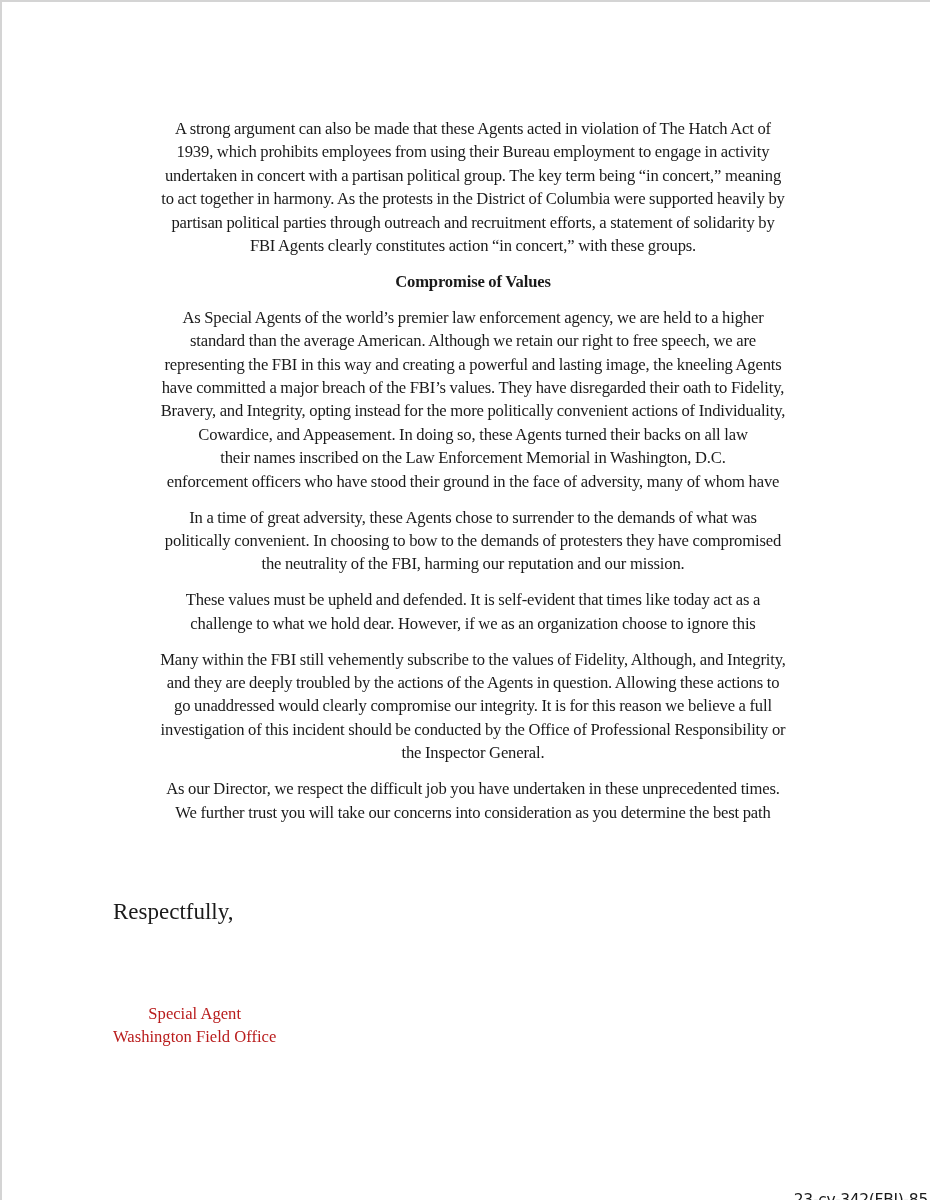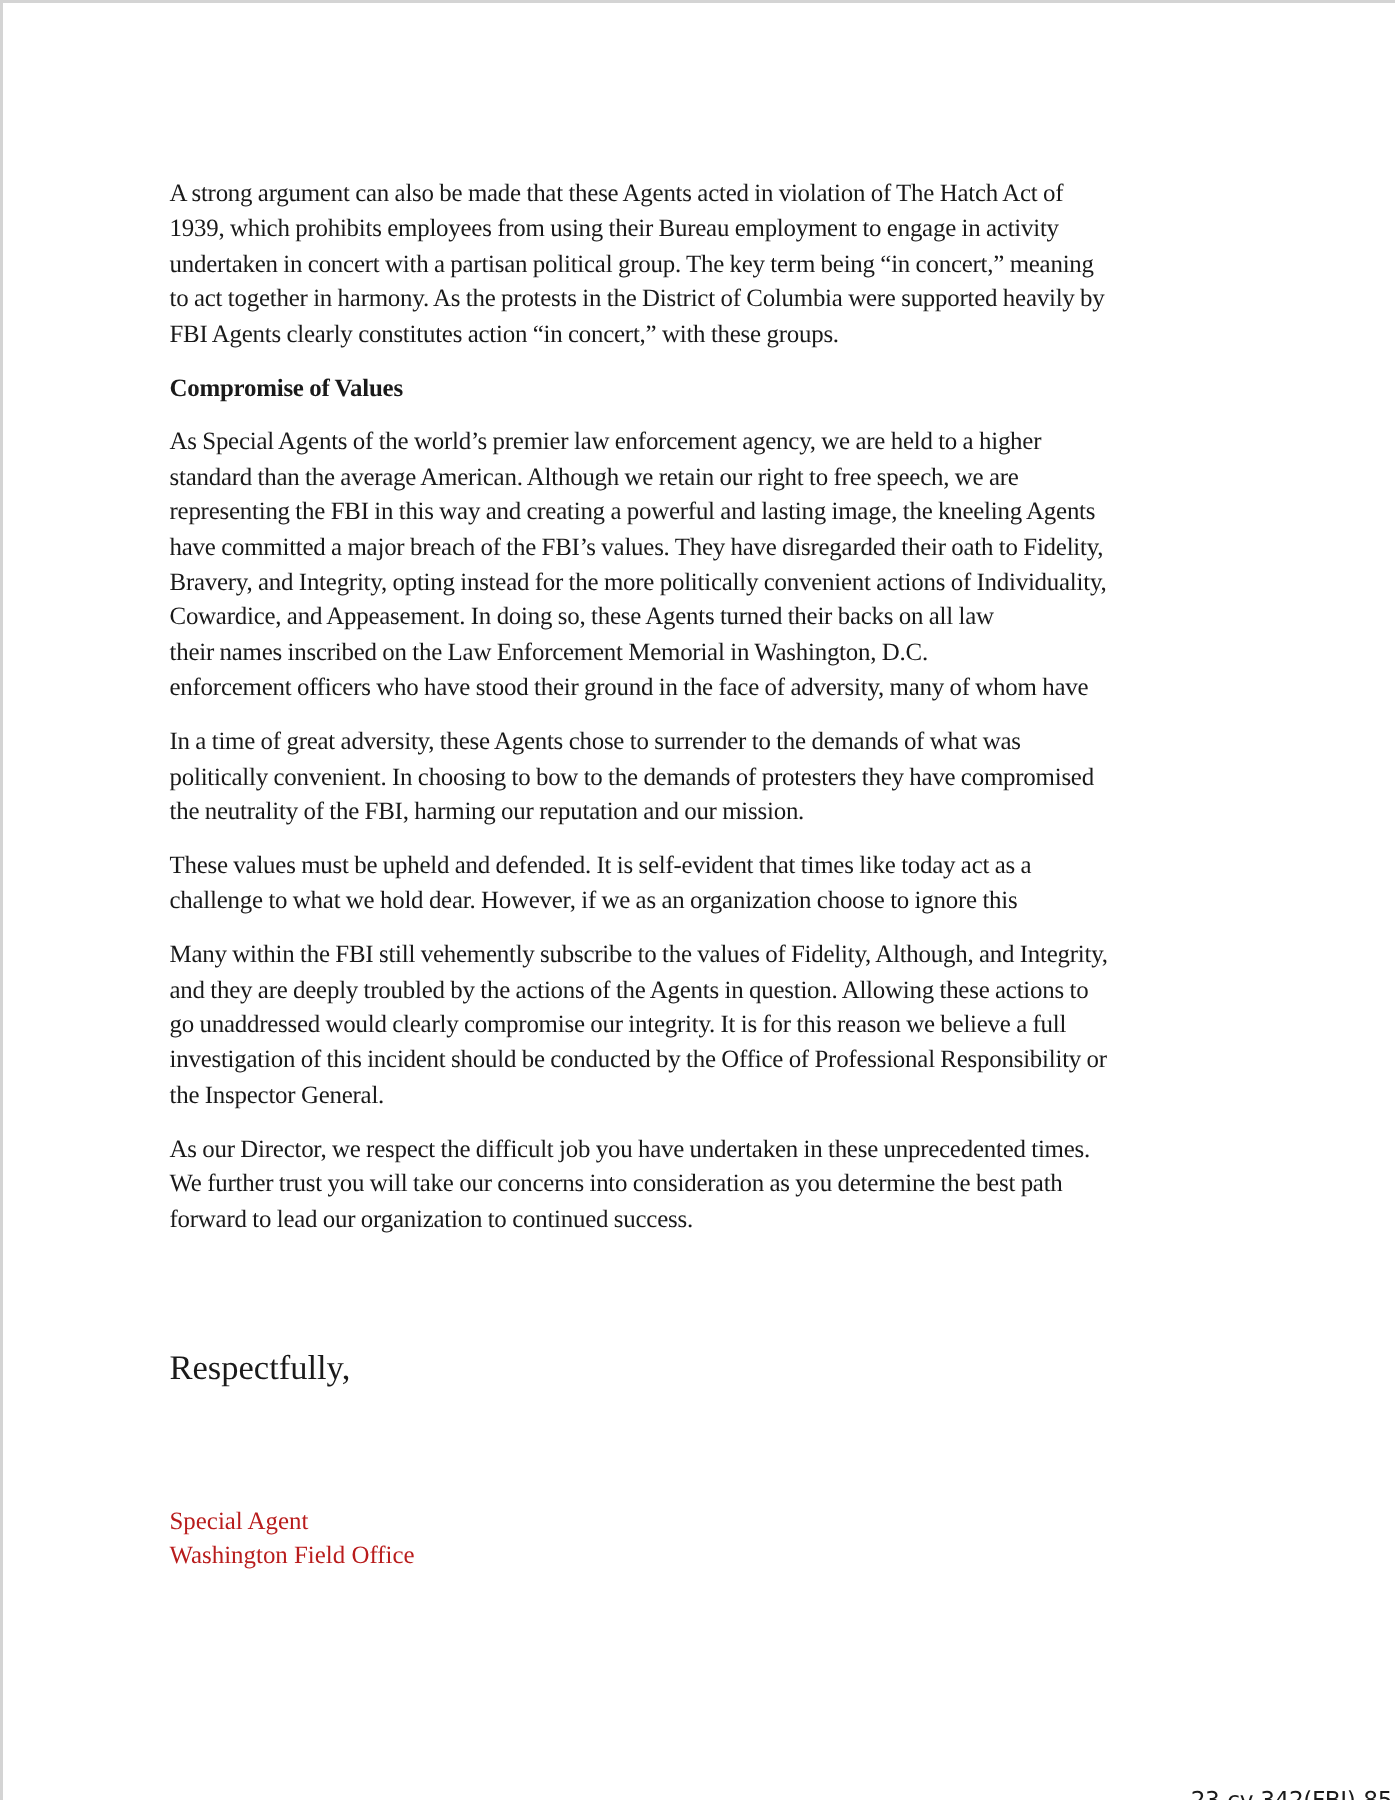--- a/index.html
+++ b/index.html
@@ -16,20 +16,21 @@
     .page {
       position: absolute;
       left: 0;
       top: 0;
       width: 930px;
       height: 1200px;
       box-sizing: border-box;
       border-top: 2px solid #d4d4d4;
       border-left: 2px solid #d4d4d4;
       background: #ffffff;
+      text-align: center;
     }
     .body-text {
       position: absolute;
       left: 111px;
       top: 115px;
       width: 720px;
       font-family: "Liberation Serif", serif;
       font-size: 16.6px;
       line-height: 23.4px;
       color: #1a1a1a;
@@ -84,20 +85,21 @@
 <body>
 
 <div class="page">
   <div class="body-text">
 
     <div class="para">
       <span class="line">A strong argument can also be made that these Agents acted in violation of The Hatch Act of</span>
       <span class="line">1939, which prohibits employees from using their Bureau employment to engage in activity</span>
       <span class="line">undertaken in concert with a partisan political group. The key term being “in concert,” meaning</span>
       <span class="line">to act together in harmony. As the protests in the District of Columbia were supported heavily by</span>
+      <span class="line">partisan political parties through outreach and recruitment efforts, a statement of solidarity by</span>
       <span class="line">FBI Agents clearly constitutes action “in concert,” with these groups.</span>
     </div>
 
     <span class="heading">Compromise of Values</span>
 
     <div class="para">
       <span class="line">As Special Agents of the world’s premier law enforcement agency, we are held to a higher</span>
       <span class="line">standard than the average American. Although we retain our right to free speech, we are</span>
       <span class="line">representing the FBI in this way and creating a powerful and lasting image, the kneeling Agents</span>
       <span class="line">have committed a major breach of the FBI’s values. They have disregarded their oath to Fidelity,</span>
@@ -122,21 +124,20 @@
       <span class="line">Many within the FBI still vehemently subscribe to the values of Fidelity, Although, and Integrity,</span>
       <span class="line">and they are deeply troubled by the actions of the Agents in question.  Allowing these actions to</span>
       <span class="line">go unaddressed would clearly compromise our integrity. It is for this reason we believe a full</span>
       <span class="line">investigation of this incident should be conducted by the Office of Professional Responsibility or</span>
       <span class="line">the Inspector General.</span>
     </div>
 
     <div class="para">
       <span class="line">As our Director, we respect the difficult job you have undertaken in these unprecedented times.</span>
       <span class="line">We further trust you will take our concerns into consideration as you determine the best path</span>
-      <span class="line">forward to lead our organization to continued success.</span>
     </div>
   </div>
 
   <div class="closing">Respectfully,</div>
 
   <div class="signature">
     <span>Special Agent</span>
     <span>Washington Field Office</span>
   </div>
 

